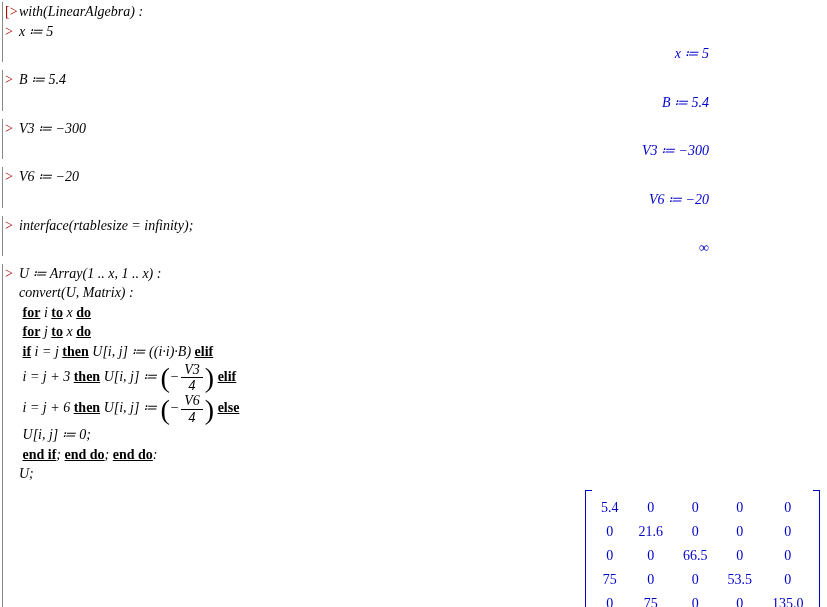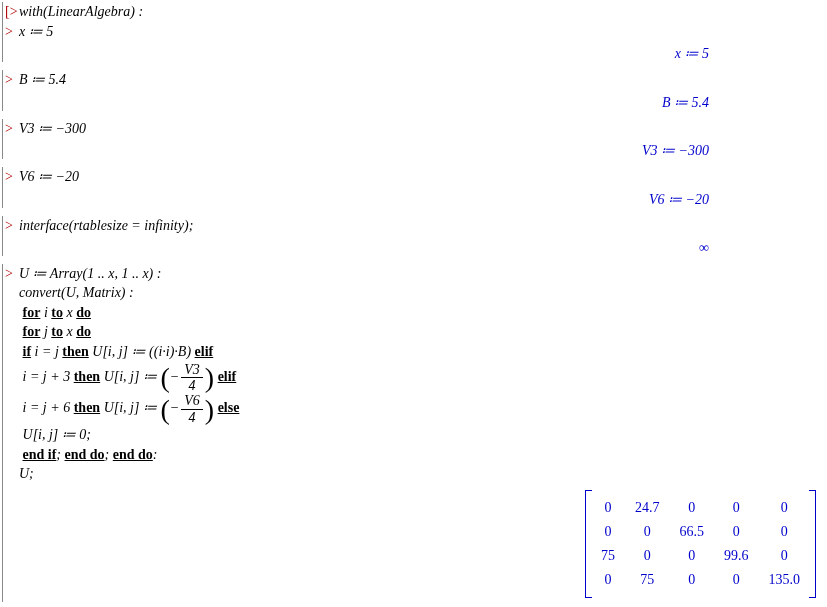--- a/index.html
+++ b/index.html
@@ -183,39 +183,46 @@
     <span class="prompt"></span>
     <span class="input-content">U;</span>
   </div>
 
   <div style="margin-top:6px; margin-bottom:6px;">
     <div class="matrix-out">
       <div class="bracket-l"></div>
       <div class="bracket-r"></div>
       <table>
         <tbody>
-        <tr>
-              <td>0</td>
-              <td>24.7</td>
+            <tr>
+              <td>5.4</td>
+              <td>0</td>
+              <td>0</td>
+              <td>0</td>
+              <td>0</td>
+            </tr>
+        <tr>
+              <td>0</td>
+              <td>21.6</td>
               <td>0</td>
               <td>0</td>
               <td>0</td>
             </tr>
         <tr>
               <td>0</td>
               <td>0</td>
               <td>66.5</td>
               <td>0</td>
               <td>0</td>
             </tr>
         <tr>
               <td>75</td>
               <td>0</td>
               <td>0</td>
-              <td>99.6</td>
+              <td>53.5</td>
               <td>0</td>
             </tr>
         <tr>
               <td>0</td>
               <td>75</td>
               <td>0</td>
               <td>0</td>
               <td>135.0</td>
             </tr>
       </tbody>

